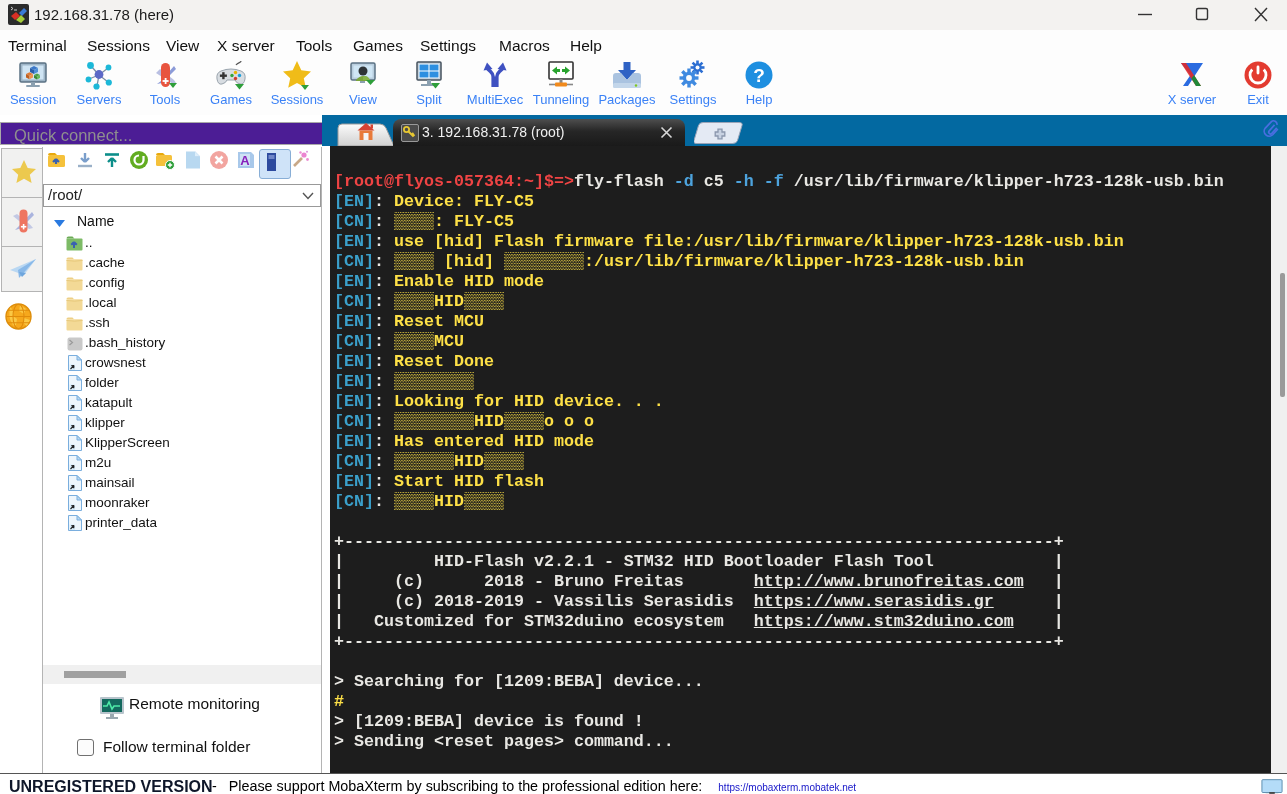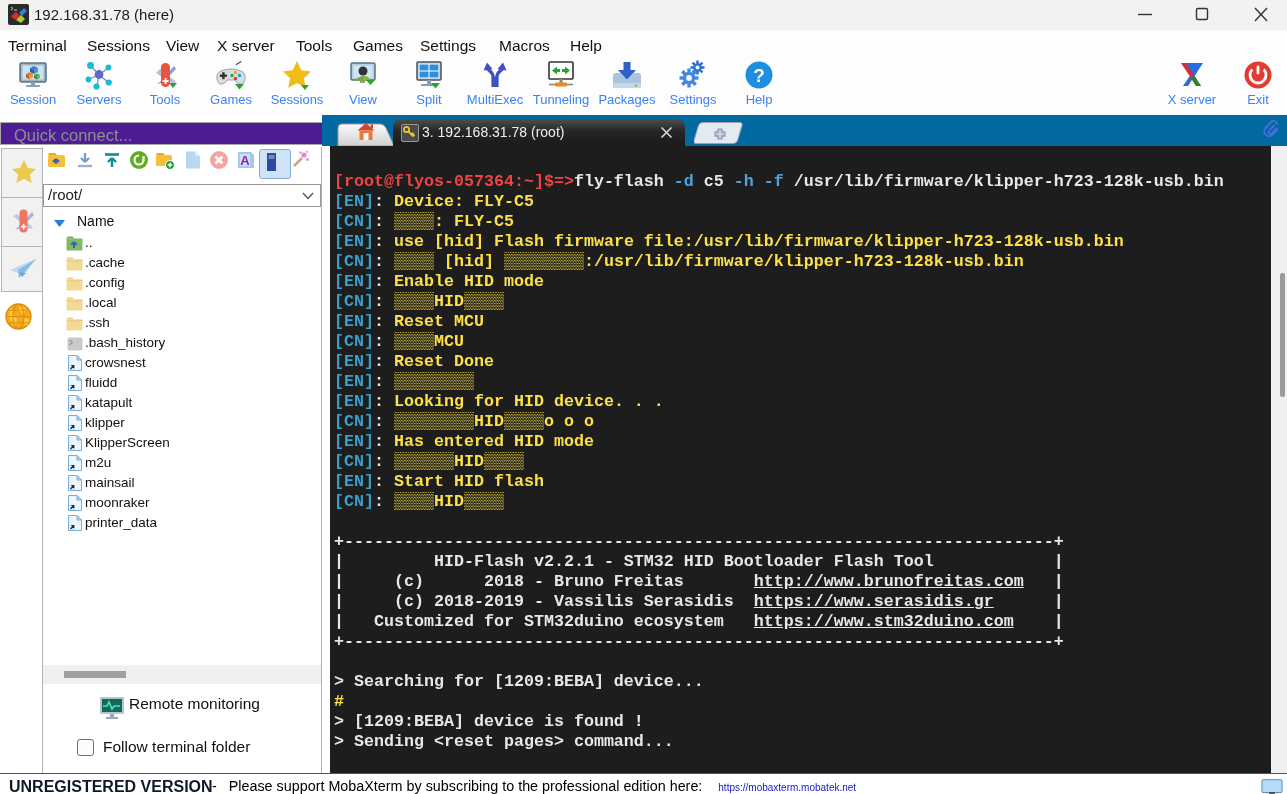--- a/index.html
+++ b/index.html
@@ -388,21 +388,21 @@
       </svg>
       <b>crowsnest</b>
     </div>
   <div class="trow" style="top:226px">
       <svg width="14" height="16" viewBox="0 0 14 16" style="top:2px;left:25px">
         <path d="M0.5 0.5 h8.5 l4.5 4.5 v10.5 h-13 Z" fill="#eef6fc" stroke="#7aaede" stroke-width="1"></path>
         <path d="M9 0.5 l4.5 4.5 h-4.5 Z" fill="#b8d8f0" stroke="#7aaede" stroke-width="1"></path>
         <rect x="1.5" y="9.5" width="5.5" height="5.5" fill="#d8ecfa"></rect>
         <path d="M2.5 14 L6 10.5 M6 10.5 l-2.8 0.3 M6 10.5 l-0.3 2.8" stroke="#222" stroke-width="1.1" fill="none"></path>
       </svg>
-      <b>fluidd</b>
+      <b>folder</b>
     </div>
   <div class="trow" style="top:246px">
       <svg width="14" height="16" viewBox="0 0 14 16" style="top:2px;left:25px">
         <path d="M0.5 0.5 h8.5 l4.5 4.5 v10.5 h-13 Z" fill="#eef6fc" stroke="#7aaede" stroke-width="1"></path>
         <path d="M9 0.5 l4.5 4.5 h-4.5 Z" fill="#b8d8f0" stroke="#7aaede" stroke-width="1"></path>
         <rect x="1.5" y="9.5" width="5.5" height="5.5" fill="#d8ecfa"></rect>
         <path d="M2.5 14 L6 10.5 M6 10.5 l-2.8 0.3 M6 10.5 l-0.3 2.8" stroke="#222" stroke-width="1.1" fill="none"></path>
       </svg>
       <b>katapult</b>
     </div>

